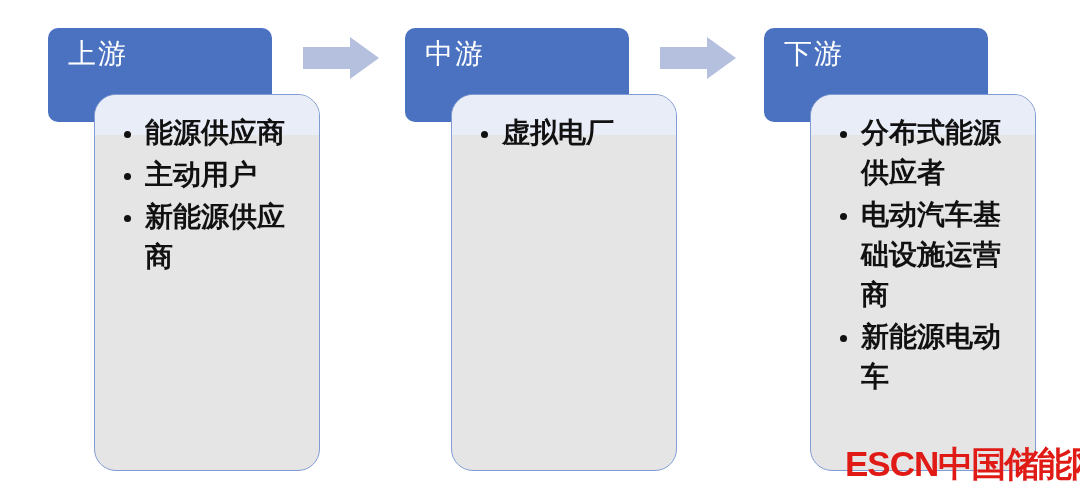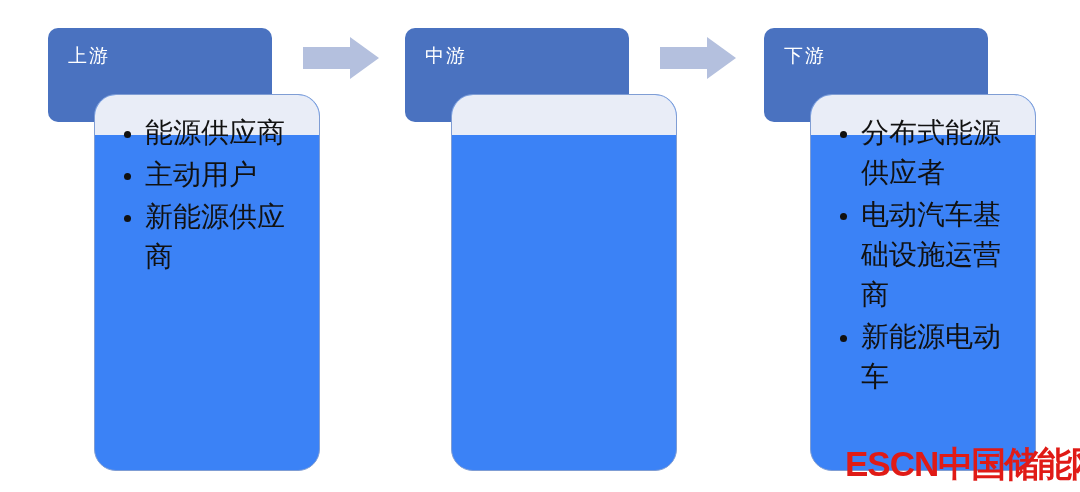--- a/index.html
+++ b/index.html
@@ -34,38 +34,39 @@
     width: 224px;
     height: 94px;
     border-radius: 10px;
     background: #4a72c0;
     box-sizing: border-box;
   }
   .hdr-label {
     position: absolute;
     left: 20px;
     top: 10px;
-    font-size: 19px;
+    font-size: 28px;
     line-height: 36px;
     color: #ffffff;
     letter-spacing: 2px;
     white-space: nowrap;
-    font-family: Liberation Serif, serif;
+    font-family: Liberation Mono, monospace;
   }
 
   
   .card {
     position: absolute;
     width: 226px;
     height: 377px;
     border: 1.4px solid #7f9dd4;
     border-radius: 22px;
-    background: #3b82f6;
+    background: #e5e5e5;
     box-sizing: border-box;
     overflow: hidden;
+    font-weight: bold;
   }
   
   .card-tint {
     position: absolute;
     left: 0;
     top: 0;
     width: 100%;
     height: 40px;
     background: #e9edf7;
   }
@@ -152,20 +153,21 @@
     </svg>
   </div>
 
   <div class="column">
     <div class="hdr" style="left:405px; top:28px;">
       <div class="hdr-label">中游</div>
     </div>
     <div class="card" style="left:451px; top:94px;">
       <div class="card-tint"></div>
       <ul class="bullets">
+        <li>虚拟电厂</li>
       </ul>
     </div>
   </div>
 
   <div class="arrow" style="left:660px; top:37px;">
     <svg viewBox="0 0 76 42" preserveAspectRatio="none" aria-hidden="true">
       <polygon points="0,10 47,10 47,0 76,21 47,42 47,32 0,32" fill="#b4c0de"></polygon>
     </svg>
   </div>
 

